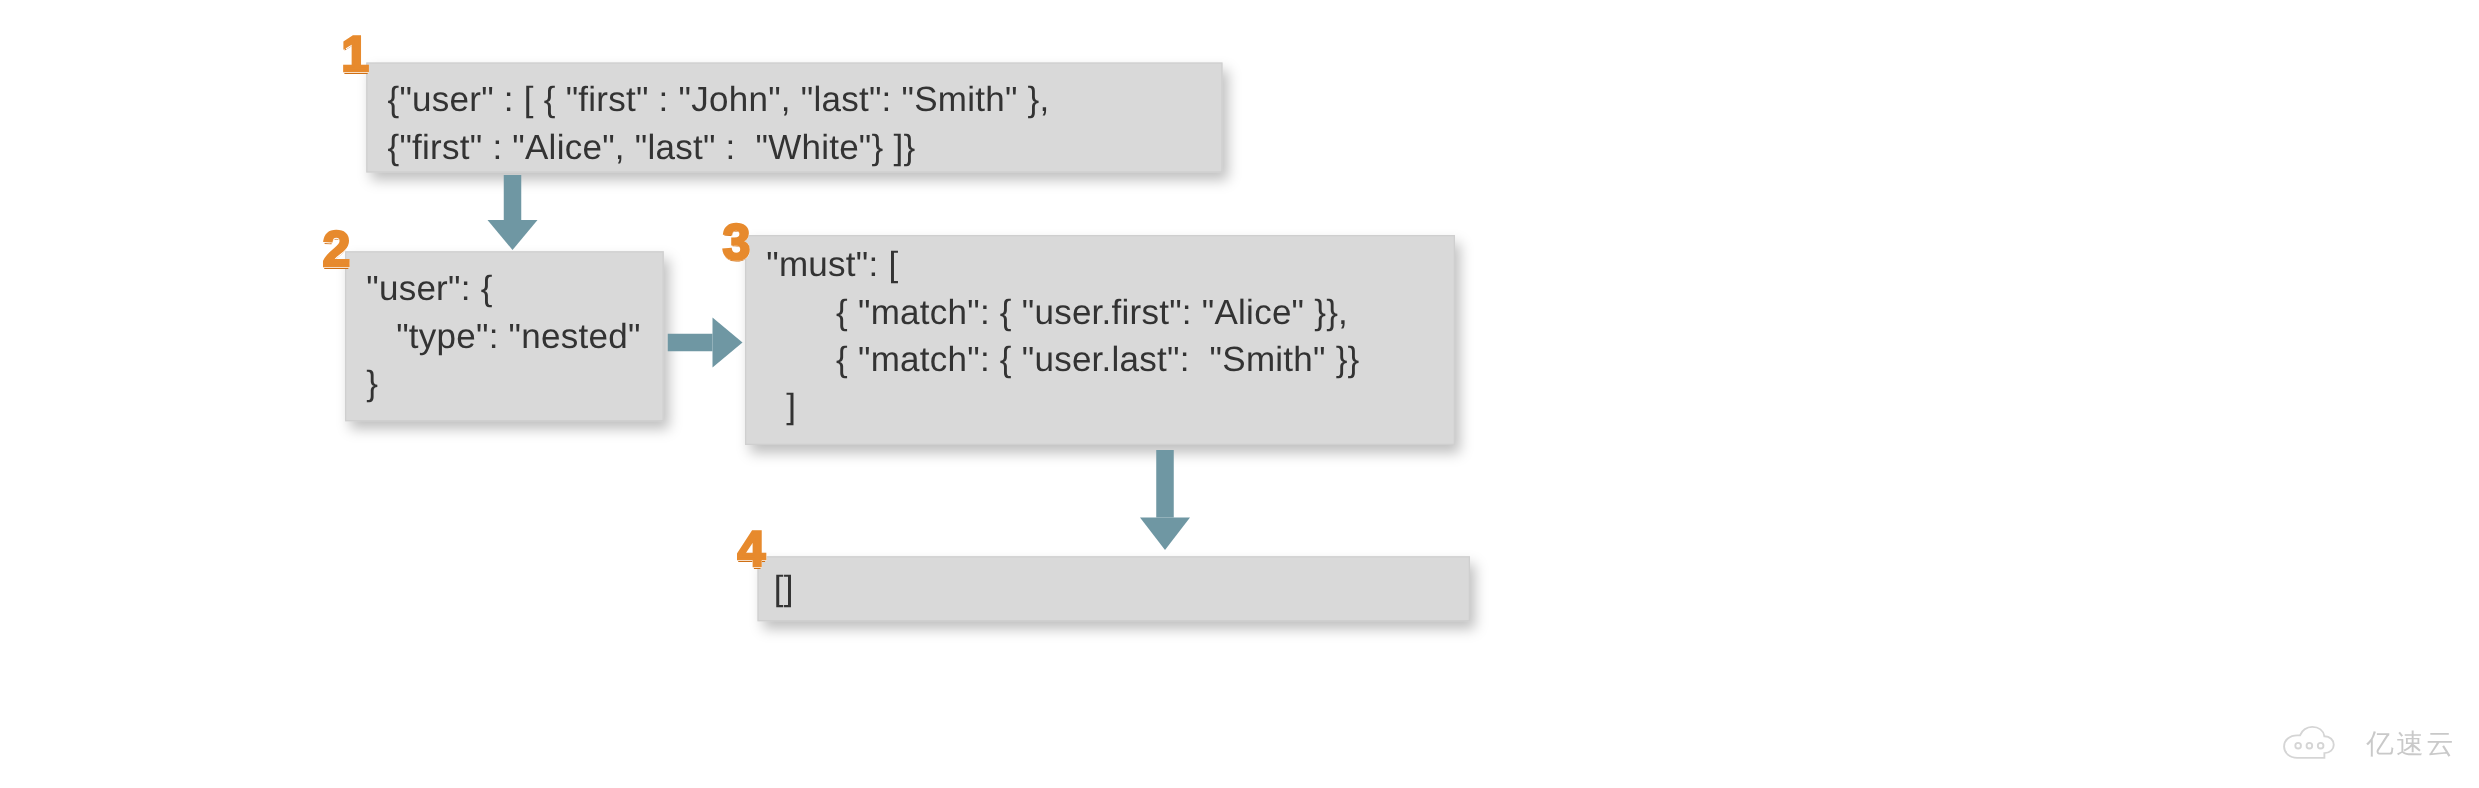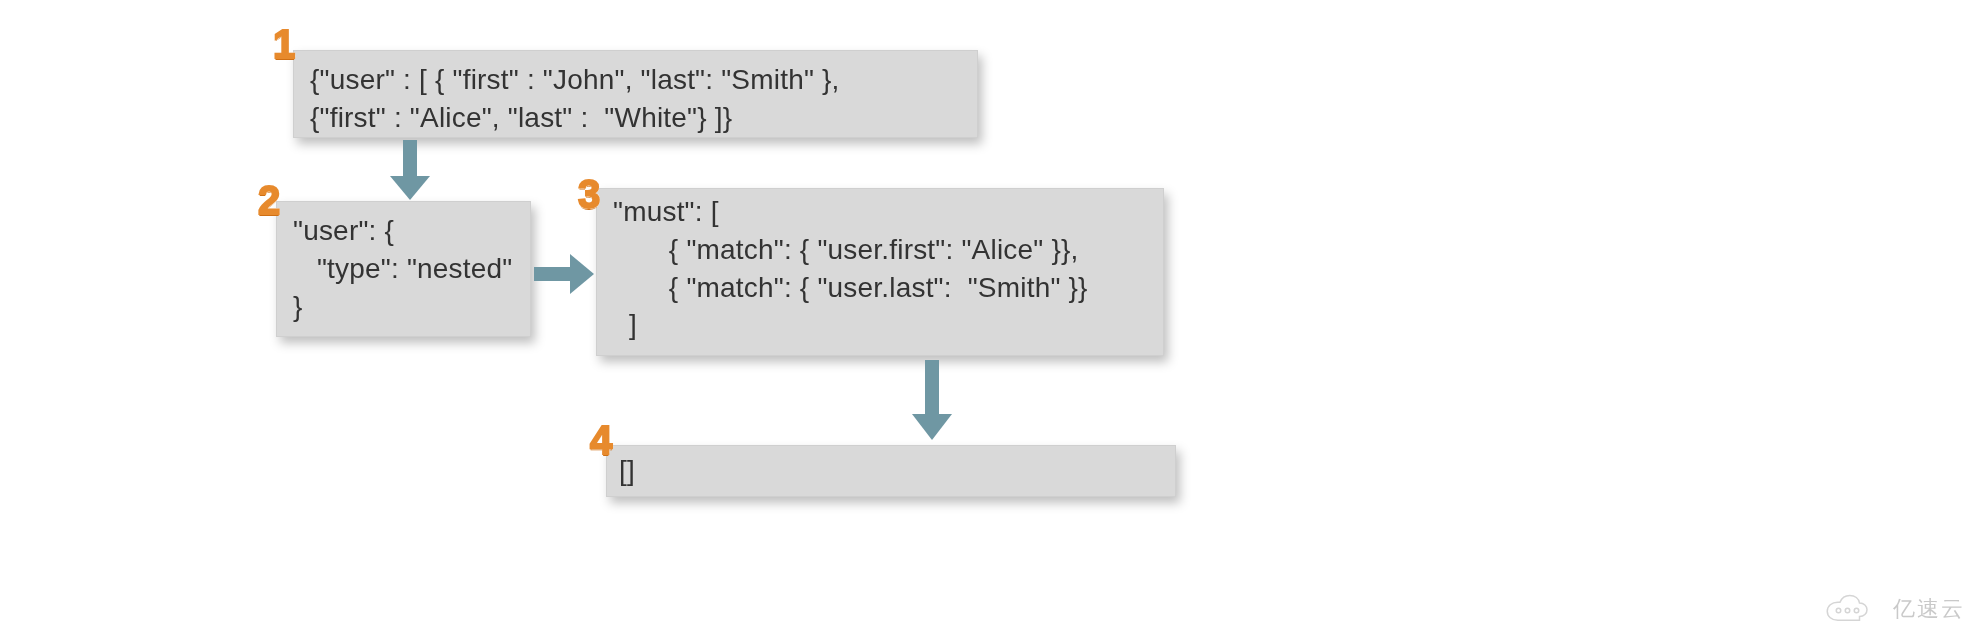--- a/index.html
+++ b/index.html
@@ -56,21 +56,21 @@
     transform: translateY(0);
   }
   .arrow {
     position: absolute;
     color: #6f97a3;
     z-index: 1;
   }
   .watermark {
     position: absolute;
     right: 18px;
-    bottom: 6px;
+    bottom: 20px;
     display: flex;
     align-items: center;
     gap: 23px;
     opacity: 0.35;
     pointer-events: none;
   }
   .watermark .cloud {
     width: 48px;
     height: 30px;
   }

